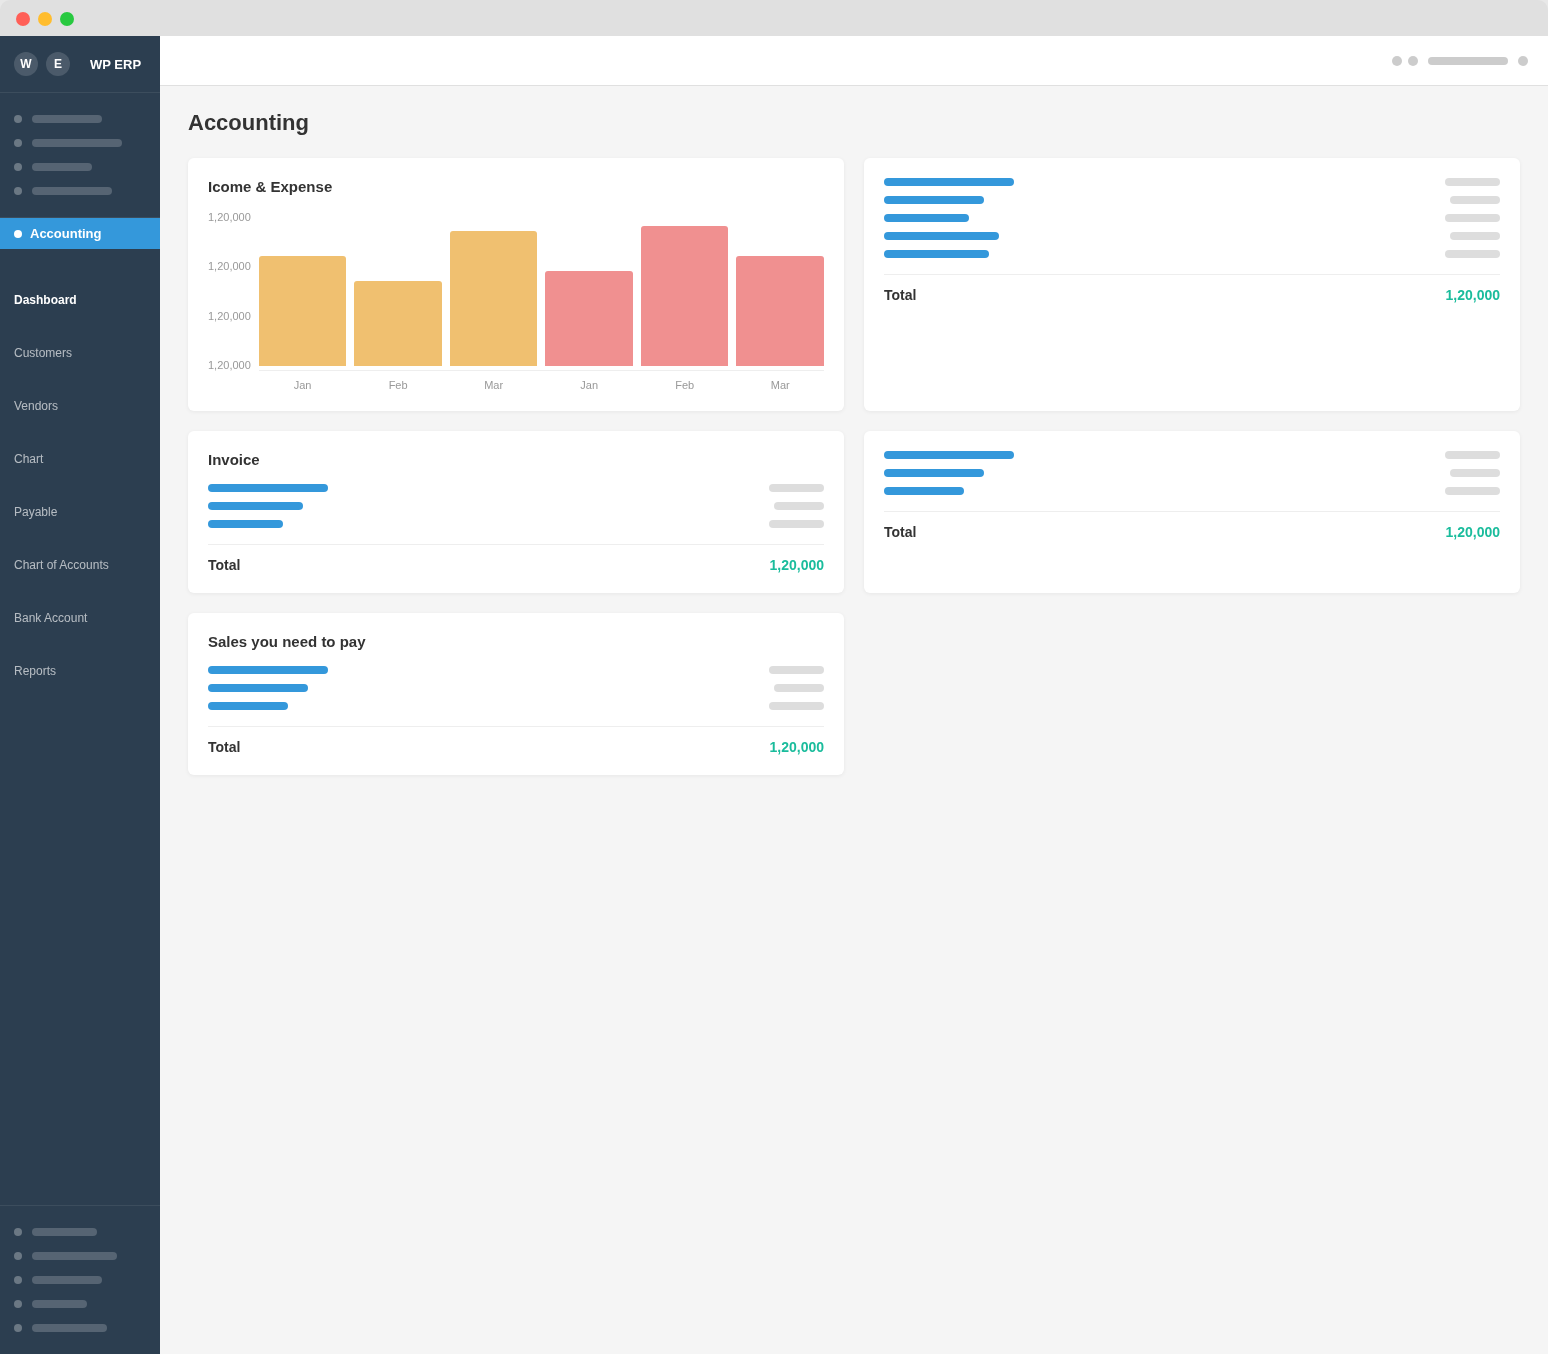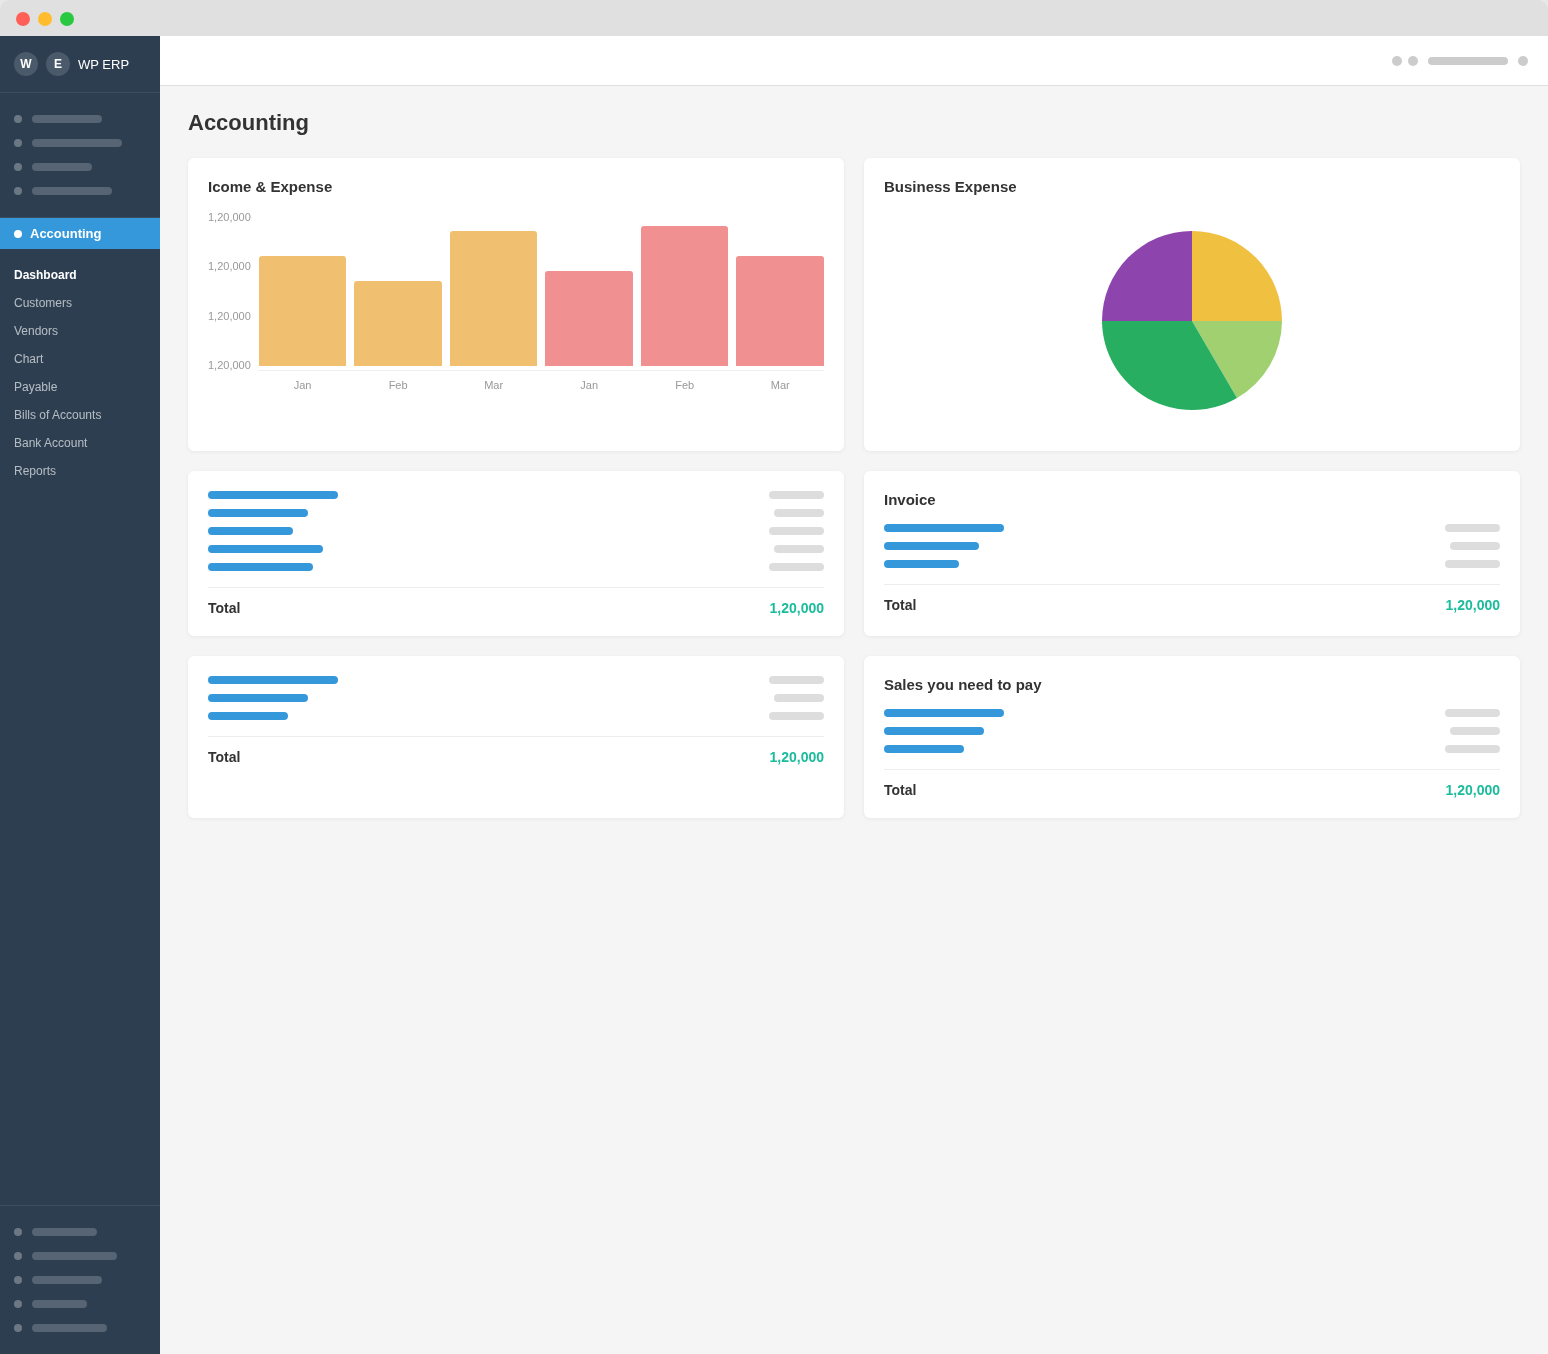--- a/index.html
+++ b/index.html
@@ -50,21 +50,22 @@
     .wp-icon, .erp-icon {
       width: 24px; height: 24px;
       border-radius: 50%;
       background: rgba(255,255,255,0.15);
       display: flex; align-items: center; justify-content: center;
       font-size: 12px; color: #fff; font-weight: bold;
     }
     .sidebar-brand {
       color: #fff;
       font-size: 13px;
-      font-weight: 400;
+      font-weight: 700;
+      margin-left: 12px;
     }
     .sidebar-section-top {
       padding: 14px 0;
       border-bottom: 1px solid rgba(255,255,255,0.08);
     }
     .sidebar-item-placeholder {
       display: flex;
       align-items: center;
       gap: 10px;
       padding: 8px 14px;
@@ -98,20 +99,21 @@
     .sidebar-active-label {
       color: #fff;
       font-size: 13px;
       font-weight: 600;
     }
     .sidebar-nav-item {
       padding: 7px 14px;
       color: rgba(255,255,255,0.65);
       font-size: 12px;
       cursor: pointer;
+      margin-top: 25px;
     }
     .sidebar-nav-item.active-sub {
       color: #fff;
       font-weight: 600;
     }
     .sidebar-section-bottom {
       padding: 14px 0;
       border-top: 1px solid rgba(255,255,255,0.08);
       margin-top: auto;
     }
@@ -316,21 +318,21 @@
       <div class="sidebar-active-dot"></div>
       <span class="sidebar-active-label">Accounting</span>
     </div>
 
     <div class="sidebar-nav">
       <div class="sidebar-nav-item active-sub">Dashboard</div>
       <div class="sidebar-nav-item">Customers</div>
       <div class="sidebar-nav-item">Vendors</div>
       <div class="sidebar-nav-item">Chart</div>
       <div class="sidebar-nav-item">Payable</div>
-      <div class="sidebar-nav-item">Bills of Accounts</div>
+      <div class="sidebar-nav-item">Chart of Accounts</div>
       <div class="sidebar-nav-item">Bank Account</div>
       <div class="sidebar-nav-item">Reports</div>
     </div>
 
     <div class="sidebar-section-bottom">
       <div class="sidebar-item-placeholder">
         <div class="sidebar-dot"></div>
         <div class="sidebar-line" style="width:65px"></div>
       </div>
       <div class="sidebar-item-placeholder">
@@ -409,35 +411,20 @@
                 <span class="bar-label">Feb</span>
                 <span class="bar-label">Mar</span>
                 <span class="bar-label">Jan</span>
                 <span class="bar-label">Feb</span>
                 <span class="bar-label">Mar</span>
               </div>
             </div>
           </div>
         </div>
 
-        <div class="card">
-          <div class="card-title">Business Expense</div>
-          <div class="pie-container">
-            <svg width="200" height="200" viewBox="0 0 200 200">
-
-              <path d="M100,100 L100,10 A90,90 0 0,1 190,100 Z" fill="#f0c040"></path>
-
-              <path d="M100,100 L190,100 A90,90 0 0,1 145,177 Z" fill="#a0d070"></path>
-
-              <path d="M100,100 L145,177 A90,90 0 0,1 10,100 Z" fill="#27ae60"></path>
-
-              <path d="M100,100 L10,100 A90,90 0 0,1 100,10 Z" fill="#8e44ad"></path>
-            </svg>
-          </div>
-        </div>
 
         <div class="card">
           <div class="data-rows">
             <div class="data-row">
               <div class="data-bar-left" style="width:130px"></div>
               <div class="data-row-right">
                 <div class="data-bar-right" style="width:55px"></div>
               </div>
             </div>
             <div class="data-row">

